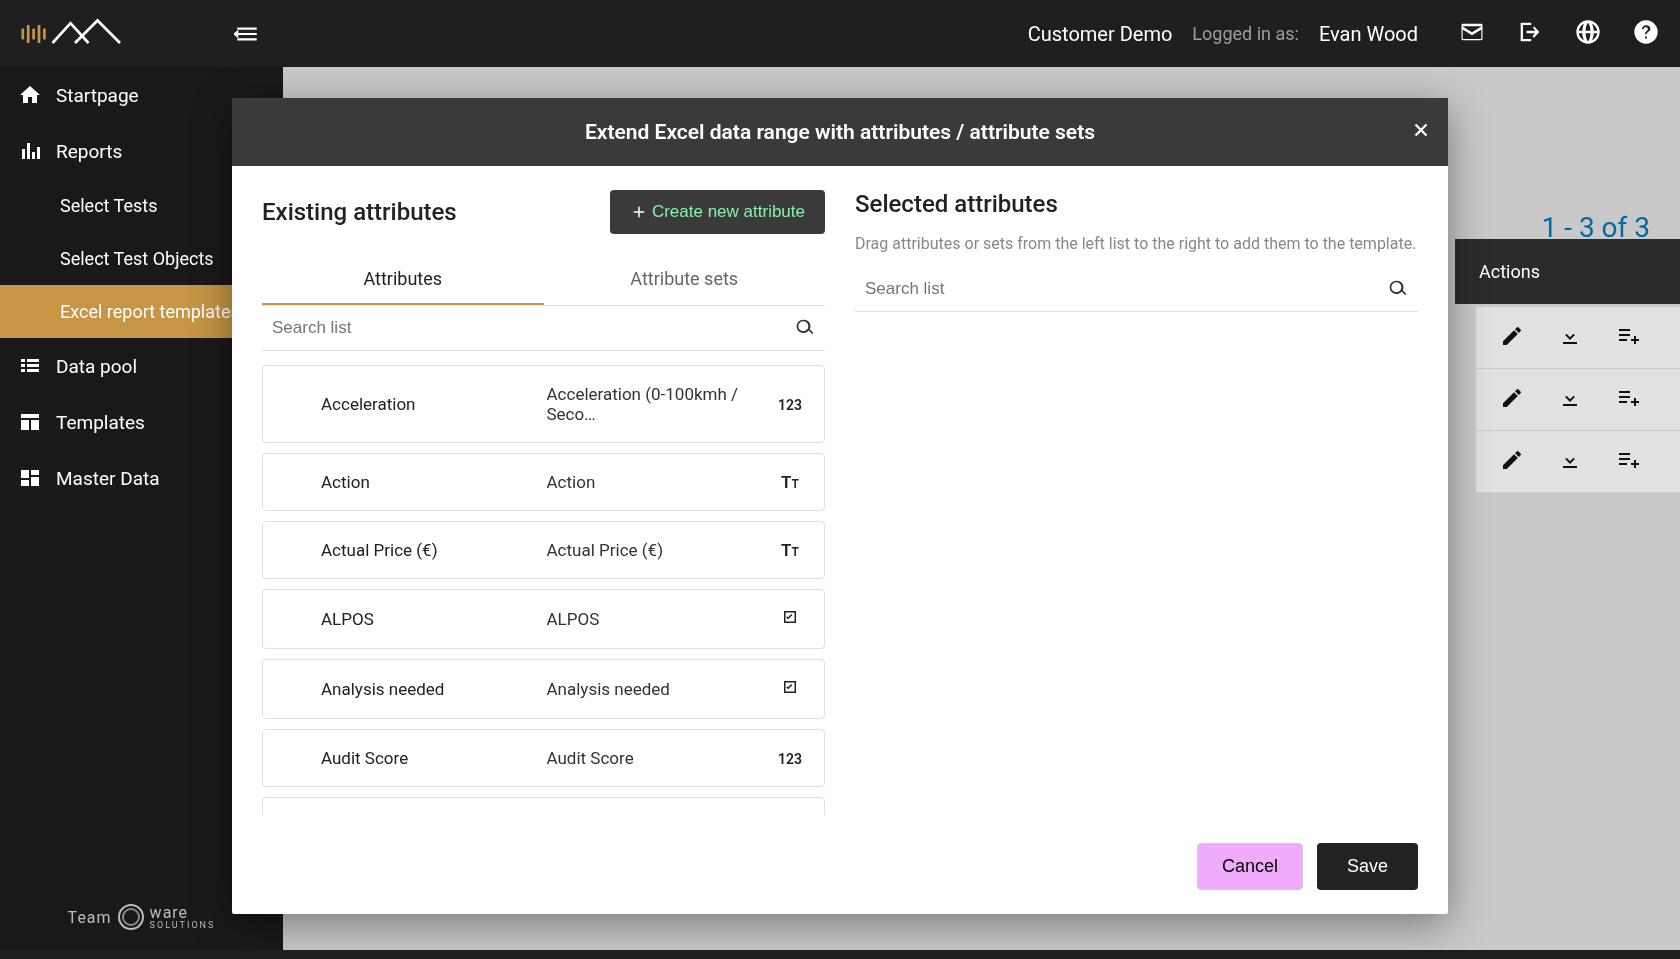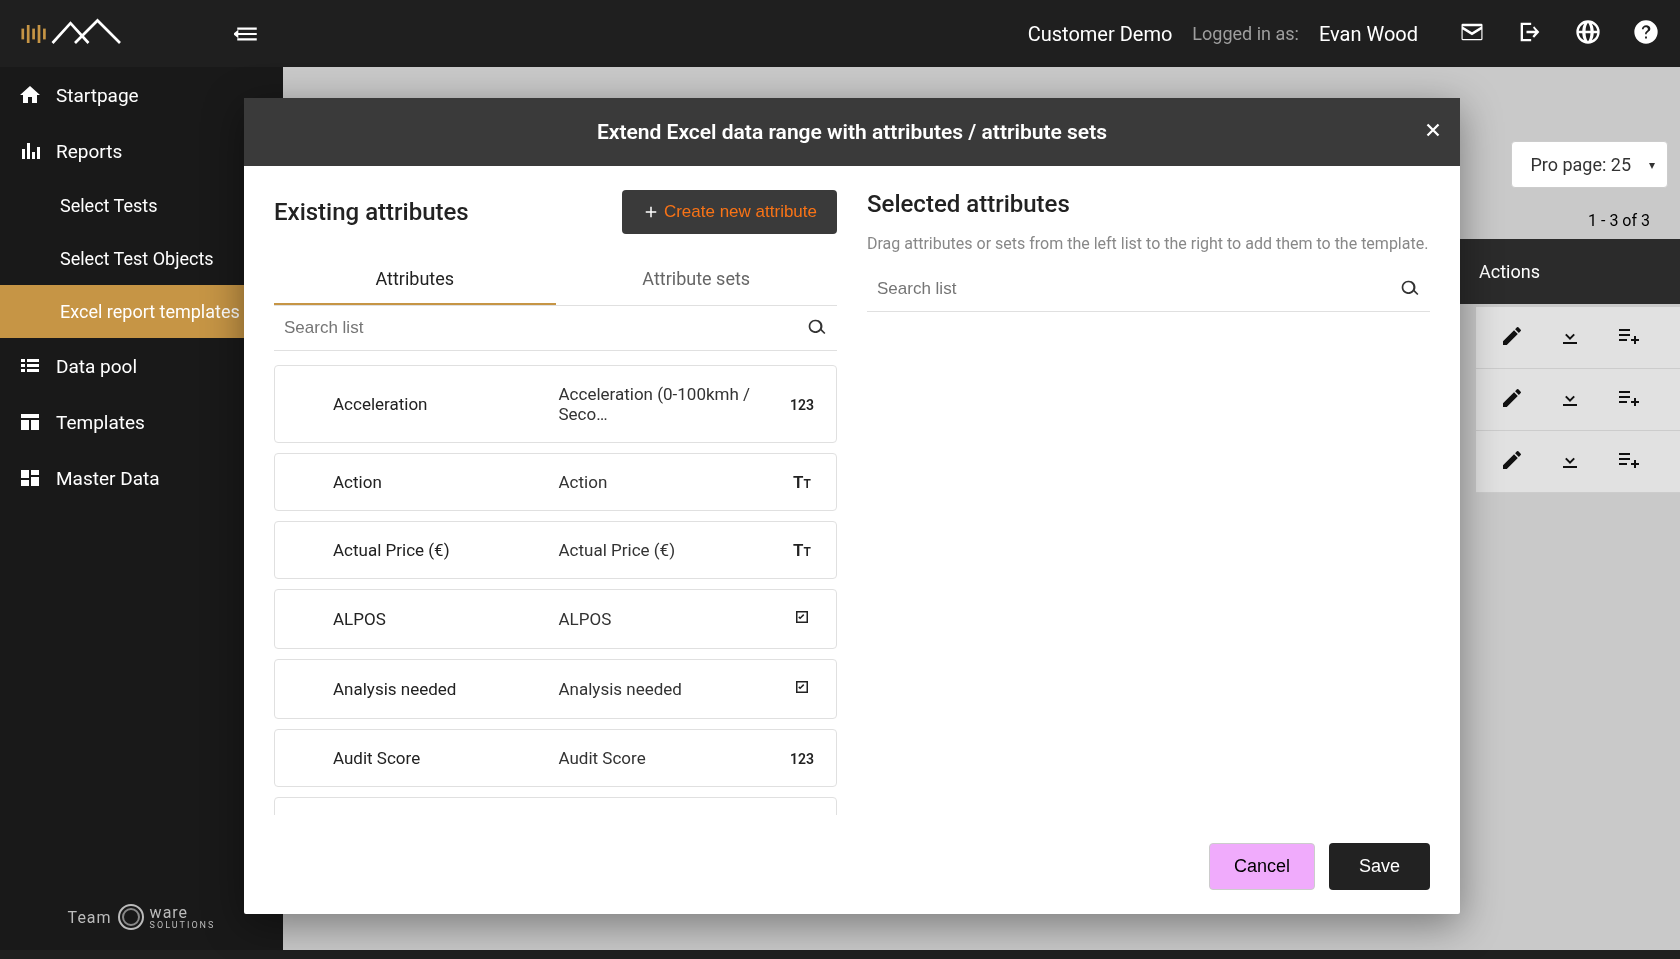--- a/index.html
+++ b/index.html
@@ -91,21 +91,21 @@
     background:#fff;
     border:1px solid #ccc;
     border-radius:4px;
     padding:12px 36px 12px 18px;
     font-size:18px;
     color:#333;
     position:relative;
   }
   .bg-perpage::after { content:"▾"; position:absolute; right:12px; top:50%; transform:translateY(-50%); font-size:12px; }
 
-  .bg-result-count { position:absolute; right:30px; top:144px; font-size:16px; color:#000000; z-index:1; }
+  .bg-result-count { position:absolute; right:30px; top:144px; font-size:28px; color:#0369a1; z-index:1; }
   .bg-table-header-actions {
     position:absolute; right:0; top:172px;
     background: var(--bg-header); color:#fff; padding:22px 140px 22px 24px;
     z-index:1;
     font-size:18px;
   }
   .bg-action-row {
     position:absolute;
     right:0;
     height:62px;
@@ -113,21 +113,21 @@
     display:flex;
     gap:34px;
     align-items:center;
     padding: 0 40px 0 24px;
     border-bottom:1px solid #ccc;
     z-index:1;
   }
   .bg-action-row svg { width:24px; height:24px; fill:#111; cursor:pointer; }
   .modal {
     position:absolute;
-    left:244px;
+    left:232px;
     top:98px;
     width:1216px;
     background:#fff;
     color:#222;
     border-radius:2px;
     box-shadow: 0 10px 40px rgba(0,0,0,0.4);
     z-index:20;
     display:flex;
     flex-direction:column;
   }
@@ -142,21 +142,21 @@
   }
   .modal-title { font-size:21px; font-weight:600; }
   .modal-close { position:absolute; right:16px; top:50%; transform:translateY(-50%); cursor:pointer; }
   .modal-close svg { width:22px; height:22px; fill:#fff; }
 
   .modal-body { display:flex; gap:30px; padding: 24px 30px 10px 30px; }
   .col { flex:1; display:flex; flex-direction:column; min-width:0; }
   .col-header { display:flex; align-items:center; justify-content:space-between; margin-bottom:10px; }
   .col-title { font-size:24px; font-weight:500; }
   .create-btn {
-    background:#3a3a3a; color:#f97316; border:none;
+    background:#3a3a3a; color:#86efac; border:none;
     padding:12px 20px; border-radius:4px; font-size:17px;
     display:flex; align-items:center; gap:4px; cursor:pointer;text-align:right;
   }
   .create-btn svg { width:18px; height:18px; fill:#fff; }
 
   .tabs { display:flex; border-bottom:1px solid var(--border); margin-top:10px; }
   .tab {
     flex:1; text-align:center; padding:14px 0; font-size:18px; cursor:pointer;
     border-bottom:2px solid transparent;
     color:#666;
@@ -292,23 +292,20 @@
         <span class="tw-circle"></span>
         <span style="display:flex; flex-direction:column; line-height:1;">
           <span>ware</span>
           <span style="font-size:9px; letter-spacing:2px;">SOLUTIONS</span>
         </span>
       </div>
     </div>
   </div>
 
   <div class="main">
-    <div class="bg-toolbar">
-      <div class="bg-perpage">Pro page: 25</div>
-    </div>
     <div class="bg-result-count">1 - 3 of 3</div>
     <div class="bg-table-header-actions">Actions</div>
 
     <div class="bg-action-row" style="top:240px;">
       <span><svg viewBox="0 0 24 24">
             <path d="M3 17.25V21h3.75L17.8 9.95l-3.75-3.75L3 17.25zM20.7 7.05a1 1 0 000-1.4l-2.35-2.35a1 1 0 00-1.4 0l-1.85 1.85 3.75 3.75 1.85-1.85z"></path>
           </svg></span>
       <span><svg viewBox="0 0 24 24">
             <path d="M12 3v10.2l3.5-3.5 1.4 1.4L12 16l-4.9-4.9 1.4-1.4L12 13.2V3h0zM5 18h14v2H5z"></path>
           </svg></span>

